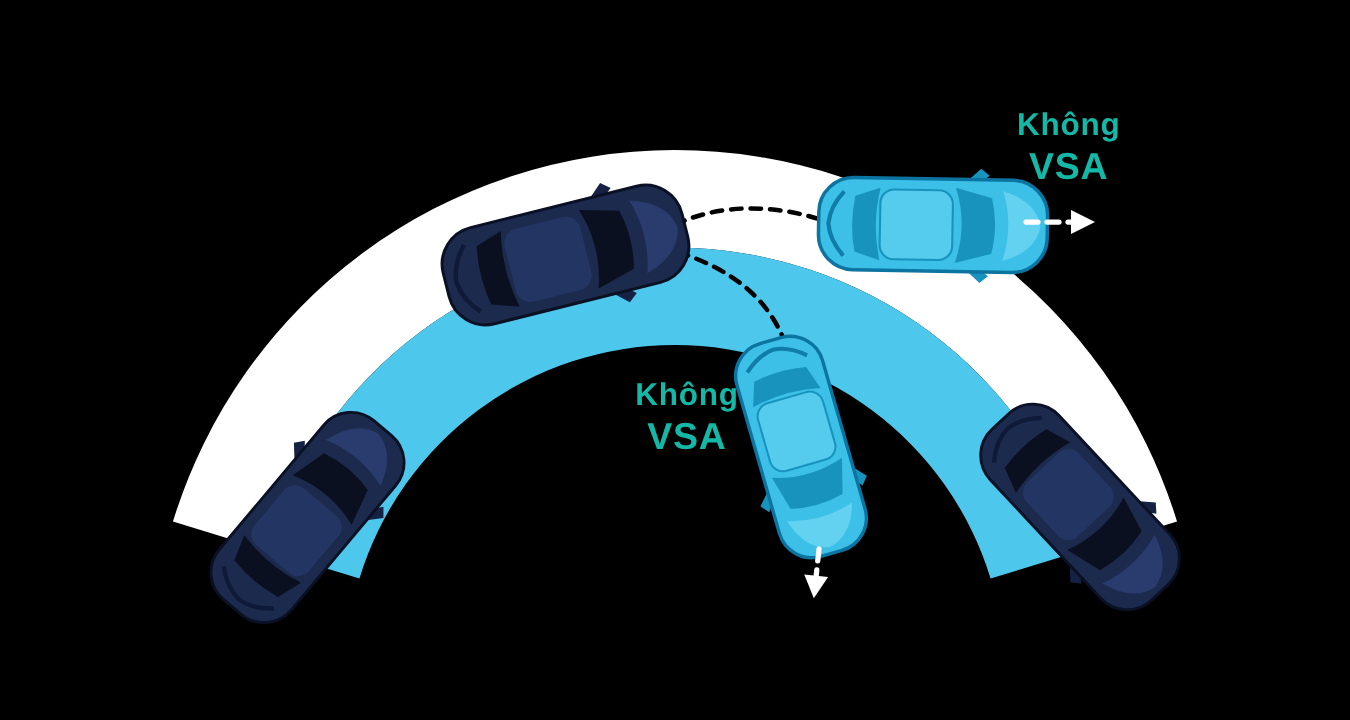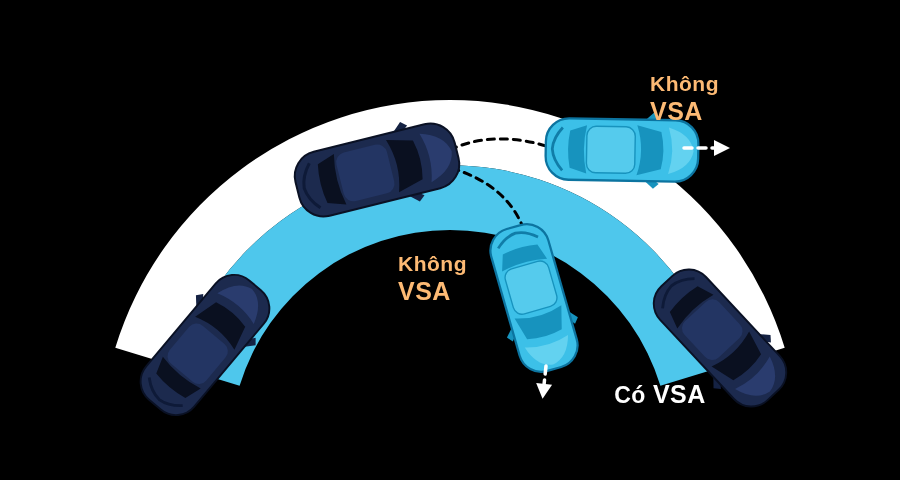--- a/index.html
+++ b/index.html
@@ -15,21 +15,22 @@
     overflow: hidden;
     font-family: "Liberation Sans", sans-serif;
   }
   .stage svg {
     position: absolute;
     left: 0;
     top: 0;
   }
   .label {
     position: absolute;
-    color: #fdba74;
+    color: #14b8a6;
+    text-align: center;
     line-height: 1.18;
     user-select: none;
   }
   .label .l1 {
     display: block;
     font-size: 21px;
     font-weight: 600;
     letter-spacing: 0.5px;
   }
   .label .l2 {
@@ -114,17 +115,14 @@
   <div class="label" style="left:650px; top:72px; width:125px;">
     <span class="l1">Không</span>
     <span class="l2">VSA</span>
   </div>
 
   <div class="label" style="left:398px; top:252px; width:120px;">
     <span class="l1">Không</span>
     <span class="l2">VSA</span>
   </div>
 
-  <div class="label-inline" style="left:585px; top:380px; width:150px;">
-    <span class="reg">Có</span><span class="bold">VSA</span>
-  </div>
 
 </div>
 
 </body></html>

